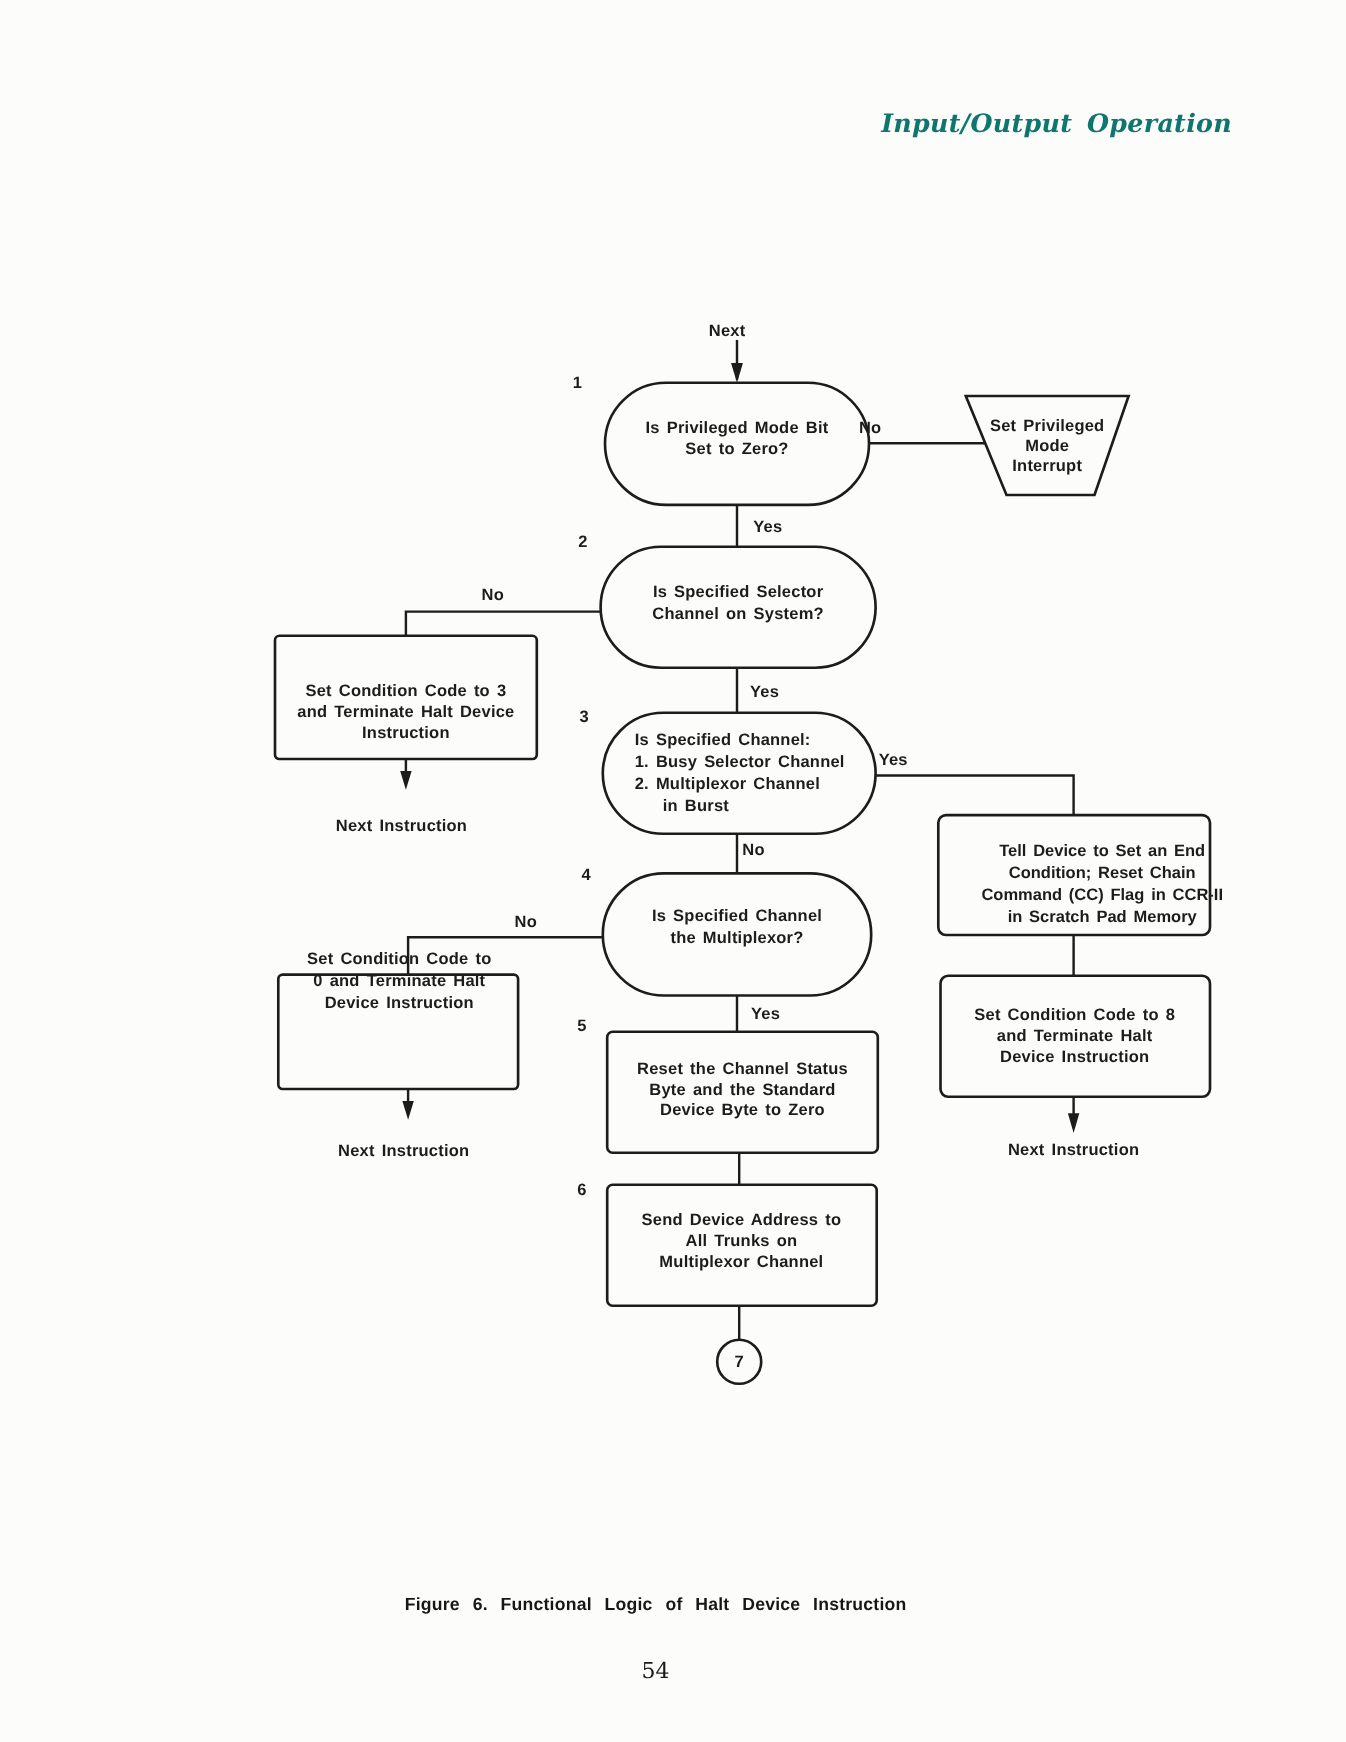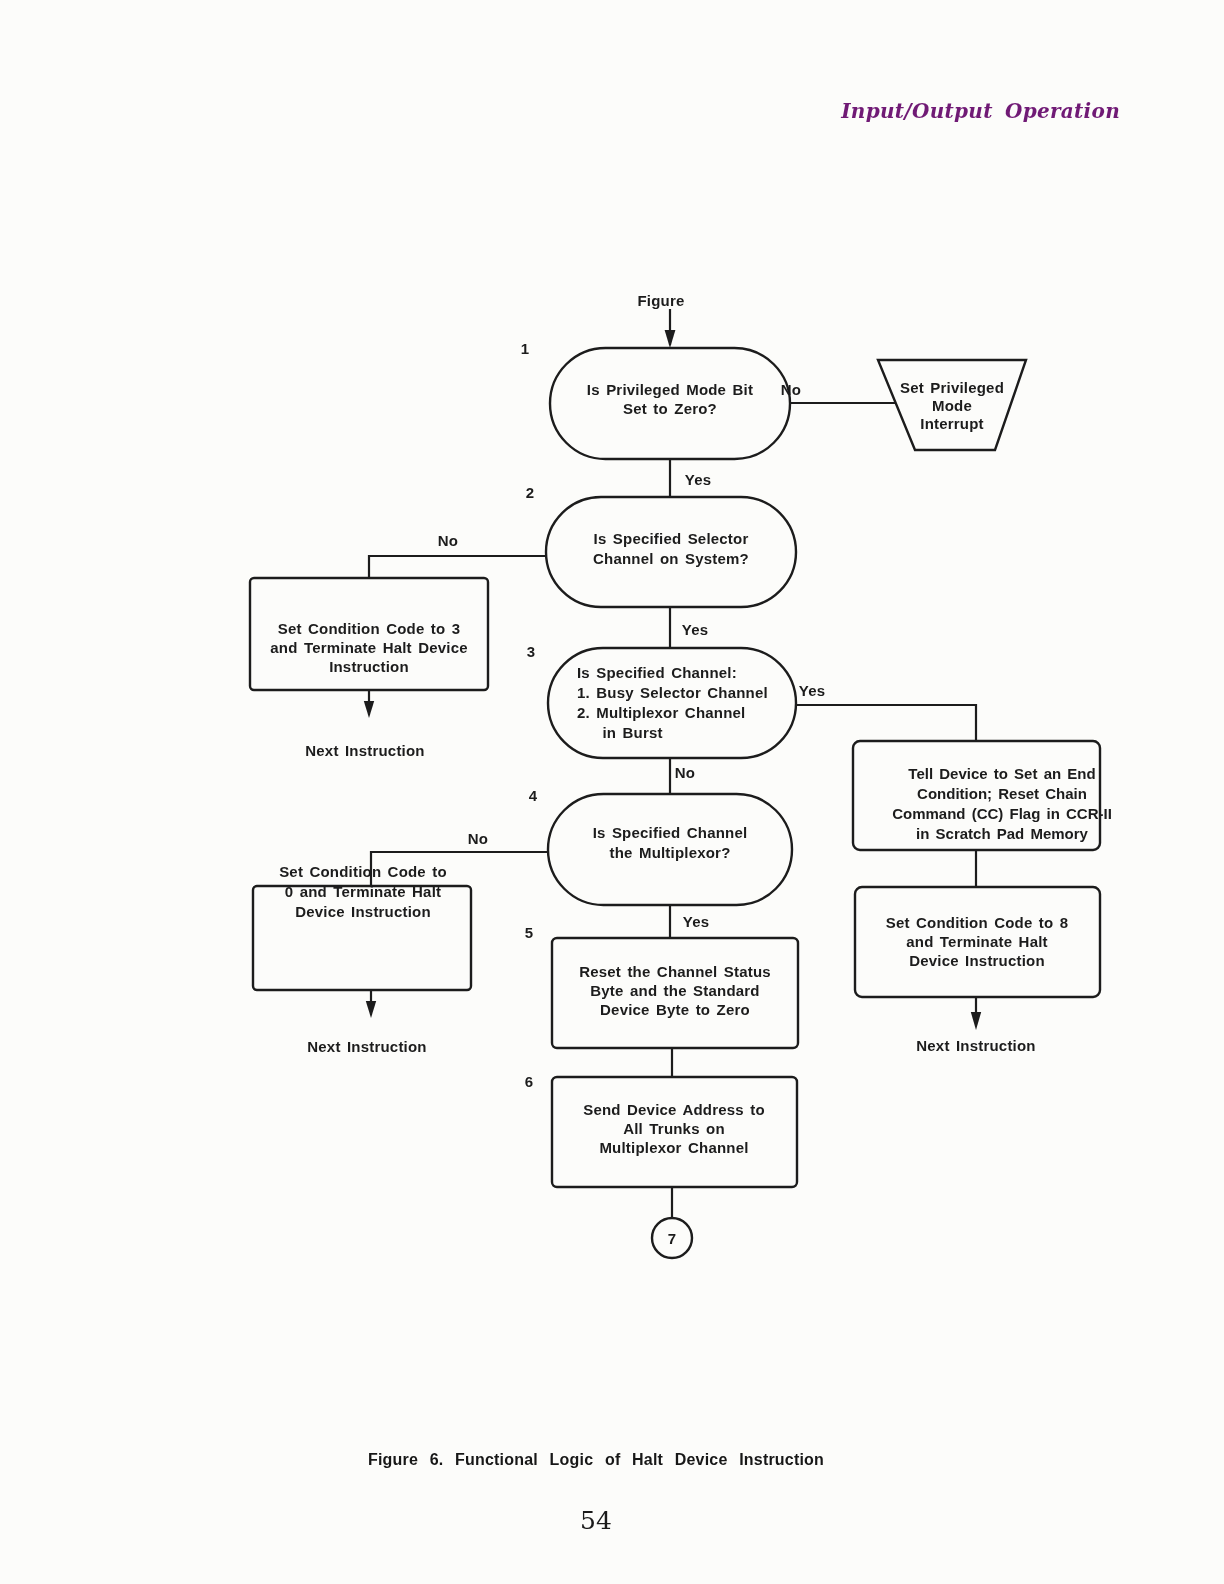--- a/index.html
+++ b/index.html
@@ -22,36 +22,36 @@
     word-spacing:2px;
     white-space:pre;
     text-align:center;
   }
   .tl { text-align:left; }
   .running-head {
     position:absolute;
     left:790px; top:99px; width:330px;
     font-family:"DejaVu Serif","Liberation Serif",serif;
     font-style:italic; font-weight:bold;
-    font-size:20px; color:#701a75;
+    font-size:23px; color:#0f766e;
     text-align:right;
     letter-spacing:.3px; word-spacing:5px;
   }
   .caption {
     position:absolute;
     left:296px; top:1451px; width:600px;
     font-weight:bold; font-size:16px; color:#171717;
     text-align:center; letter-spacing:.2px; word-spacing:7px;
     font-family:"Liberation Sans", sans-serif;
   }
   .page-num {
     position:absolute;
     left:556px; top:1506px; width:80px;
     font-family:"DejaVu Serif","Liberation Serif",serif;
-    font-size:25px; color:#1a1a1a; text-align:center;
+    font-size:20px; color:#1a1a1a; text-align:center;
   }
 </style>
 </head>
 <body>
 
 <div class="page">
 
   <svg class="lines-svg" width="1224" height="1584" viewBox="0 0 1224 1584">
     <g stroke="#1c1c1c" stroke-width="2.2" fill="none">
 
@@ -102,21 +102,21 @@
       <rect x="253" y="886" width="218" height="104" rx="4"></rect>
       <rect x="855" y="887" width="245" height="110" rx="7"></rect>
       <rect x="552" y="938" width="246" height="110" rx="5"></rect>
       <rect x="552" y="1077" width="245" height="110" rx="5"></rect>
       <circle cx="672" cy="1238" r="20"></circle>
     </g>
   </svg>
 
   <div class="running-head">Input/Output Operation</div>
 
-  <div class="t" style="left:611px;top:291px;width:100px;">Figure</div>
+  <div class="t" style="left:611px;top:291px;width:100px;">Next</div>
 
   <div class="t" style="left:511px;top:339px;width:28px;">1</div>
   <div class="t" style="left:516px;top:483px;width:28px;">2</div>
   <div class="t" style="left:517px;top:642px;width:28px;">3</div>
   <div class="t" style="left:519px;top:786px;width:28px;">4</div>
   <div class="t" style="left:515px;top:923px;width:28px;">5</div>
   <div class="t" style="left:515px;top:1072px;width:28px;">6</div>
 
   <div class="t" style="left:560px;top:380px;width:220px;">Is Privileged Mode Bit
 Set to Zero?</div>

